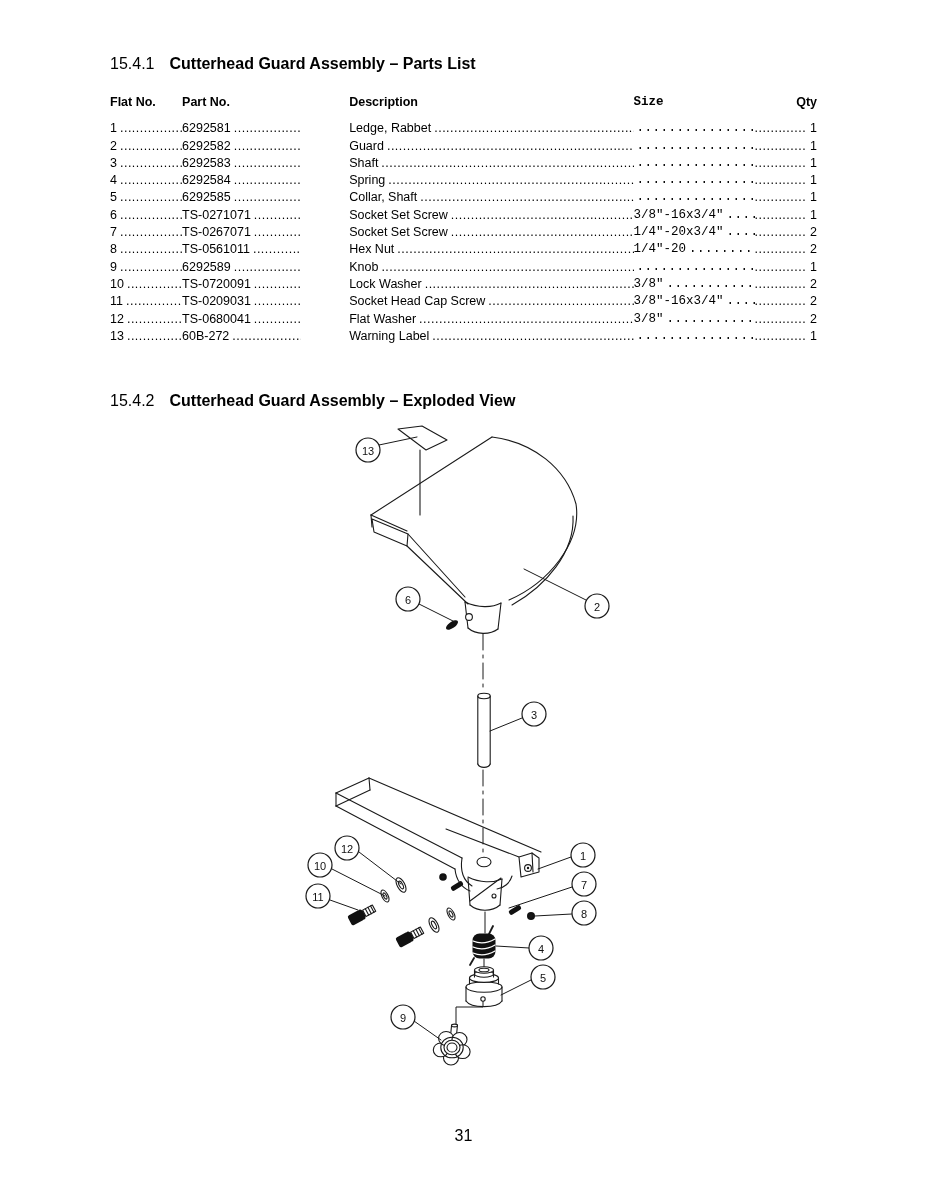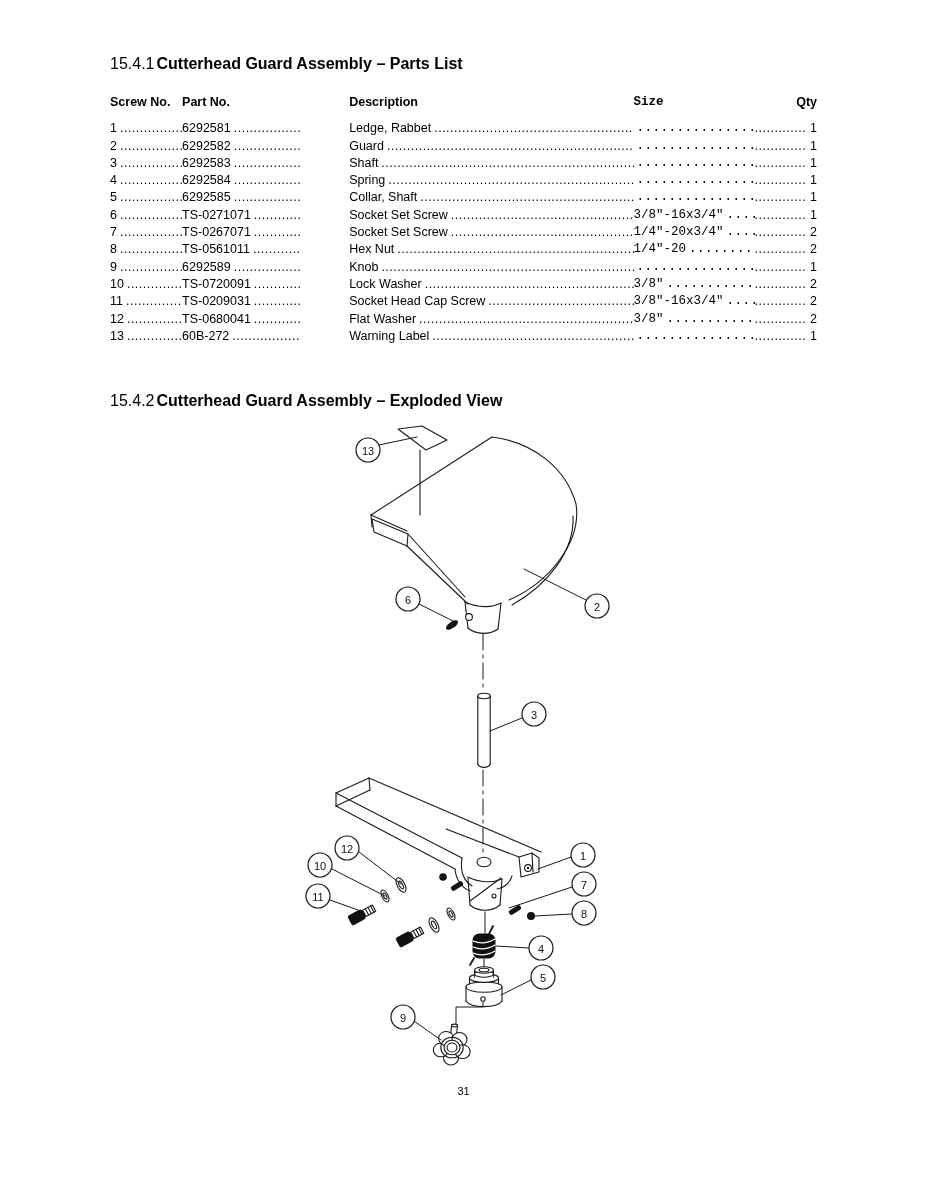--- a/index.html
+++ b/index.html
@@ -1,18 +1,18 @@
 <!DOCTYPE html>
 <html><head>
 <meta charset="utf-8">
 <style>
   html,body{margin:0;padding:0;background:#fff;}
   body{width:927px;height:1200px;font-family:"Liberation Sans",sans-serif;color:#000;}
   .page{box-sizing:border-box;width:927px;height:1200px;padding:54px 110px 0 110px;position:relative;}
-  .shead{margin:0;font-size:16px;line-height:20px;font-weight:400;display:flex;gap:2px;}
+  .shead{margin:0;font-size:16px;line-height:20px;font-weight:400;display:flex;gap:15px;}
   .shead .htitle{font-weight:700;}
   .thead{margin-top:20px;}
   .prow{display:flex;font-size:12.5px;line-height:17.3px;}
   .prow.bold{font-weight:700;}
   .rows{margin-top:9px;}
   .c{display:flex;overflow:hidden;}
   .c-index{width:75px;}
   .c-part{width:124px;}
   .c-desc{width:296px;padding-left:48px;}
   .c-size{width:126px;font-family:Liberation Mono, monospace;}
@@ -26,35 +26,35 @@
   #diagram path,#diagram line,#diagram ellipse,#diagram circle,#diagram rect{stroke:#1a1a1a;stroke-width:1.1;fill:none;stroke-linecap:round;stroke-linejoin:round;}
   #diagram .wfill{fill:#fff;}
   #diagram .kfill{fill:#111;stroke:none;}
   #diagram .wline{stroke:#fff;stroke-width:1.3;fill:none;}
   #diagram .cl{stroke-dasharray:16 5 3 5;stroke-width:1;}
   #diagram .thin{stroke-width:1;}
   #diagram .thick{stroke-width:1.8;}
   #diagram .leader{stroke:#1a1a1a;stroke-width:1;}
   #diagram .balloon{fill:#fff;stroke:#1a1a1a;stroke-width:1.2;}
   .balloon-num{font-family:"Liberation Sans",sans-serif;font-size:11px;fill:#111;text-anchor:middle;dominant-baseline:central;}
-  .footer{text-align:center;font-size:11px;line-height:15px;}
+  .footer{margin-top:44px;text-align:center;font-size:16px;line-height:15px;}
 </style>
 </head>
 <body>
 
 <div class="page">
 
   <h1 class="shead">
     <span class="hnum">15.4.1</span>
     <span class="htitle">Cutterhead Guard Assembly – Parts List</span>
   </h1>
 
   <div class="prow bold thead">
     <span class="c c-index">
-        <span class="t">Screw No.</span>
+        <span class="t">Flat No.</span>
       </span>
     <span class="c c-part">
         <span class="t">Part No.</span>
       </span>
     <span class="c c-desc">
         <span class="t">Description</span>
       </span>
     <span class="c c-size">
         <span class="t">Size</span>
       </span>

